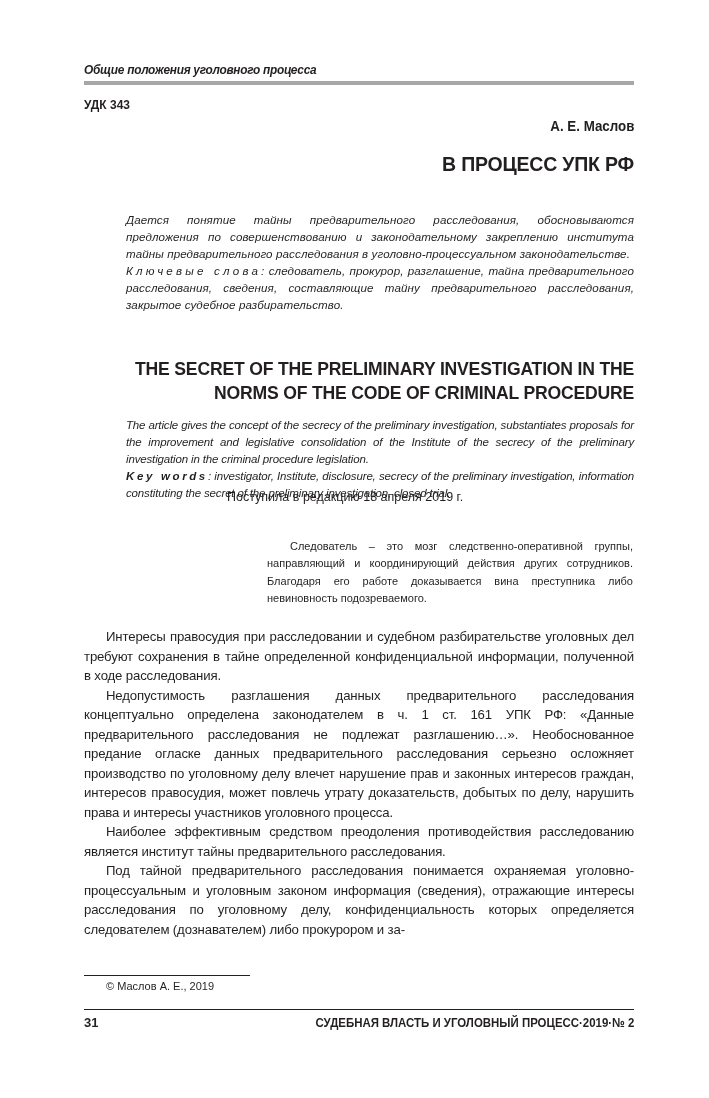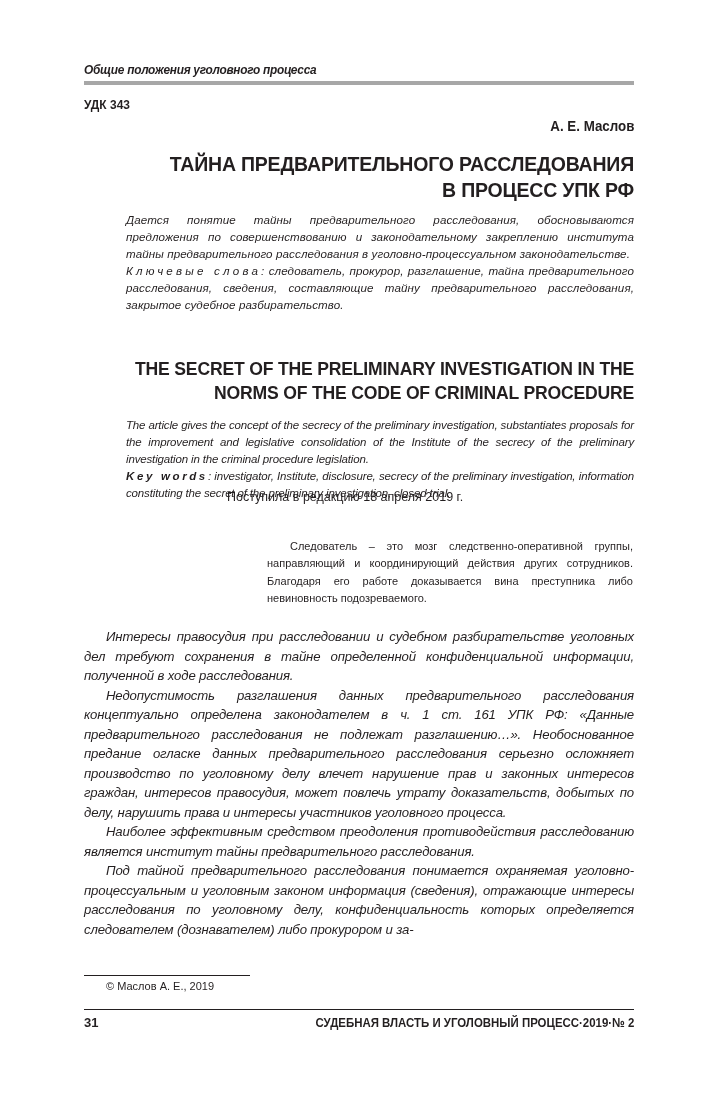--- a/index.html
+++ b/index.html
@@ -21,41 +21,40 @@
   .spaced-en { letter-spacing: 2.6px; font-weight: bold; }
 
   .title-en { right: 75px; top: 357px; width: 560px; text-align: right; font-size: 17.6px; font-weight: bold; line-height: 24px; letter-spacing: -0.2px; }
   .abstract-en { top: 417px; font-size: 11.5px; letter-spacing: -0.15px; }
 
   .received { left: 227px; top: 490px; font-size: 12.5px; }
   .epigraph { left: 267px; top: 538px; width: 366px; font-size: 11px; line-height: 17.3px; text-align: justify; }
   .epigraph p { margin: 0; text-indent: 23px; }
 
   .body { left: 84px; top: 627px; width: 550px; font-size: 13.2px; line-height: 19.5px; text-align: justify; letter-spacing: -0.15px; }
-  .body p { margin: 0; text-indent: 22px; font-style: italic; }
+  .body p { margin: 0; text-indent: 22px; }
 
   .fn-rule { left: 84px; top: 975px; width: 166px; height: 1px; background: #231f20; }
   .footnote { left: 106px; top: 980px; font-size: 11px; }
 
   .foot-rule { left: 84px; top: 1009px; width: 550px; height: 1px; background: #231f20; }
   .page-num { left: 84px; top: 1015px; font-size: 13px; font-weight: bold; }
   .journal { right: 75px; top: 1015px; font-size: 13px; font-weight: bold; transform: scaleX(0.88); transform-origin: right; }
 </style>
 </head>
 <body>
 
 <div class="page">
 
   <div class="abs sans running-head">Общие положения уголовного процесса</div>
   <div class="abs head-rule"></div>
   <div class="abs sans udk">УДК 343</div>
   <div class="abs sans author">А. Е. Маслов</div>
 
   <div class="abs sans title-ru">
-    <div>ТАЙНА ПРЕДВАРИТЕЛЬНОГО РАССЛЕДОВАНИЯ</div>
     <div>В ПРОЦЕСС УПК РФ</div>
   </div>
 
   <div class="abs sans title-en">
     <div>THE SECRET OF THE PRELIMINARY INVESTIGATION IN THE</div>
     <div>NORMS OF THE CODE OF CRIMINAL PROCEDURE</div>
   </div>
 
   <div class="abs sans abstract abstract-ru">
     <p>Дается понятие тайны предварительного расследования, обосновываются предложения по совершенствованию и законодательному закреплению института тайны предварительного расследования в уголовно-процессуальном законодательстве.</p>

